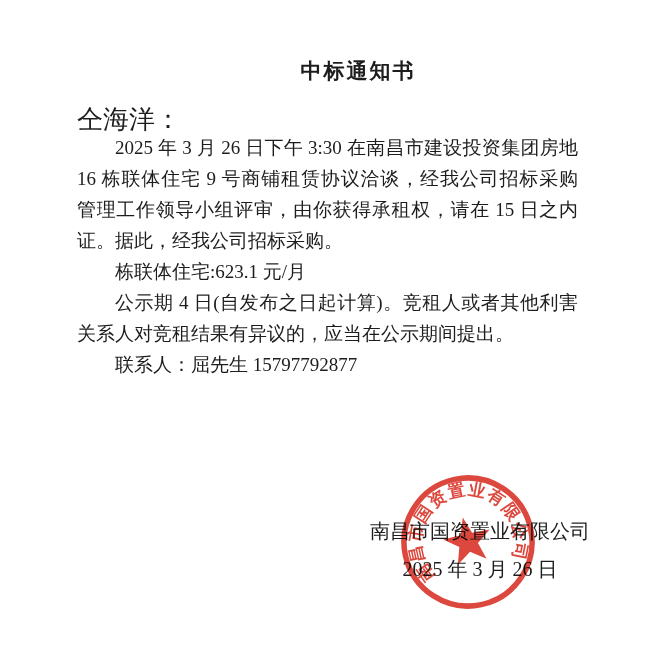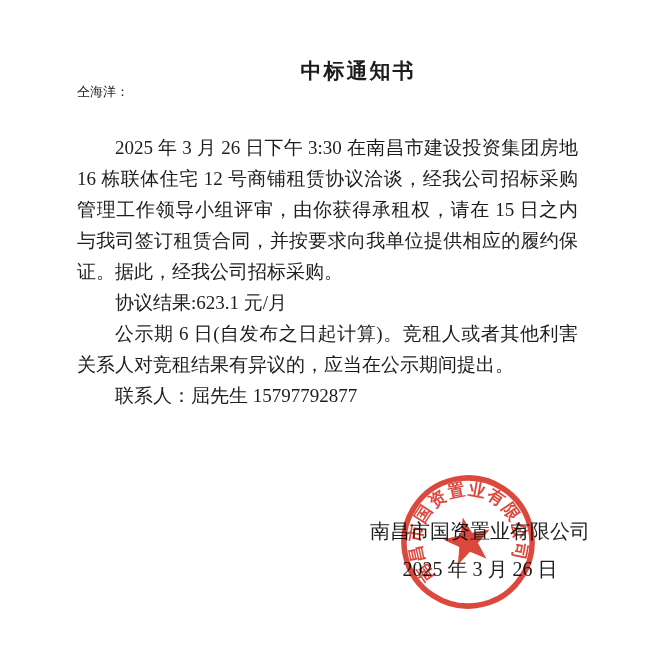--- a/index.html
+++ b/index.html
@@ -19,22 +19,22 @@
     margin: 0;
     text-align: center;
     font-size: 21px;
     font-weight: 700;
     letter-spacing: 2px;
     font-family: "DejaVu Sans", "Liberation Sans", sans-serif;
     padding-left: 32px;
   }
   .greeting {
     position: absolute;
-    left: 77px; top: 80px;
-    font-size: 13px;
+    left: 77px; top: 108px;
+    font-size: 26px;
     line-height: 24px;
   }
   .body-block {
     position: absolute;
     left: 77px; top: 132px;
     width: 501px;
     font-size: 19px;
     line-height: 31px;
   }
   .line { height: 31px; white-space: nowrap; }
@@ -72,26 +72,25 @@
 <body>
 
 <div class="page">
 
   <h1 class="doc-title">中标通知书</h1>
 
   <div class="greeting">仝海洋：</div>
 
   <div class="body-block">
     <div class="line indent justify">2025 年 3 月 26 日下午 3:30 在南昌市建设投资集团房地</div>
-    <div class="line justify">16 栋联体住宅 12 号商铺租赁协议洽谈，经我公司招标采购</div>
+    <div class="line justify">16 栋联体住宅 9 号商铺租赁协议洽谈，经我公司招标采购</div>
     <div class="line justify">管理工作领导小组评审，由你获得承租权，请在 15 日之内</div>
-    <div class="line justify">与我司签订租赁合同，并按要求向我单位提供相应的履约保</div>
     <div class="line">证。据此，经我公司招标采购。</div>
-    <div class="line indent">协议结果:623.1 元/月</div>
-    <div class="line indent justify">公示期 6 日(自发布之日起计算)。竞租人或者其他利害</div>
+    <div class="line indent">栋联体住宅:623.1 元/月</div>
+    <div class="line indent justify">公示期 4 日(自发布之日起计算)。竞租人或者其他利害</div>
     <div class="line">关系人对竞租结果有异议的，应当在公示期间提出。</div>
     <div class="line indent">联系人：屈先生 15797792877</div>
   </div>
 
   <div class="signature">
     <div class="sig-company">南昌市国资置业有限公司</div>
     <div class="sig-date">2025 年 3 月 26 日</div>
   </div>
 
   <svg class="seal" viewBox="-80 -80 160 160" xmlns="http://www.w3.org/2000/svg">

